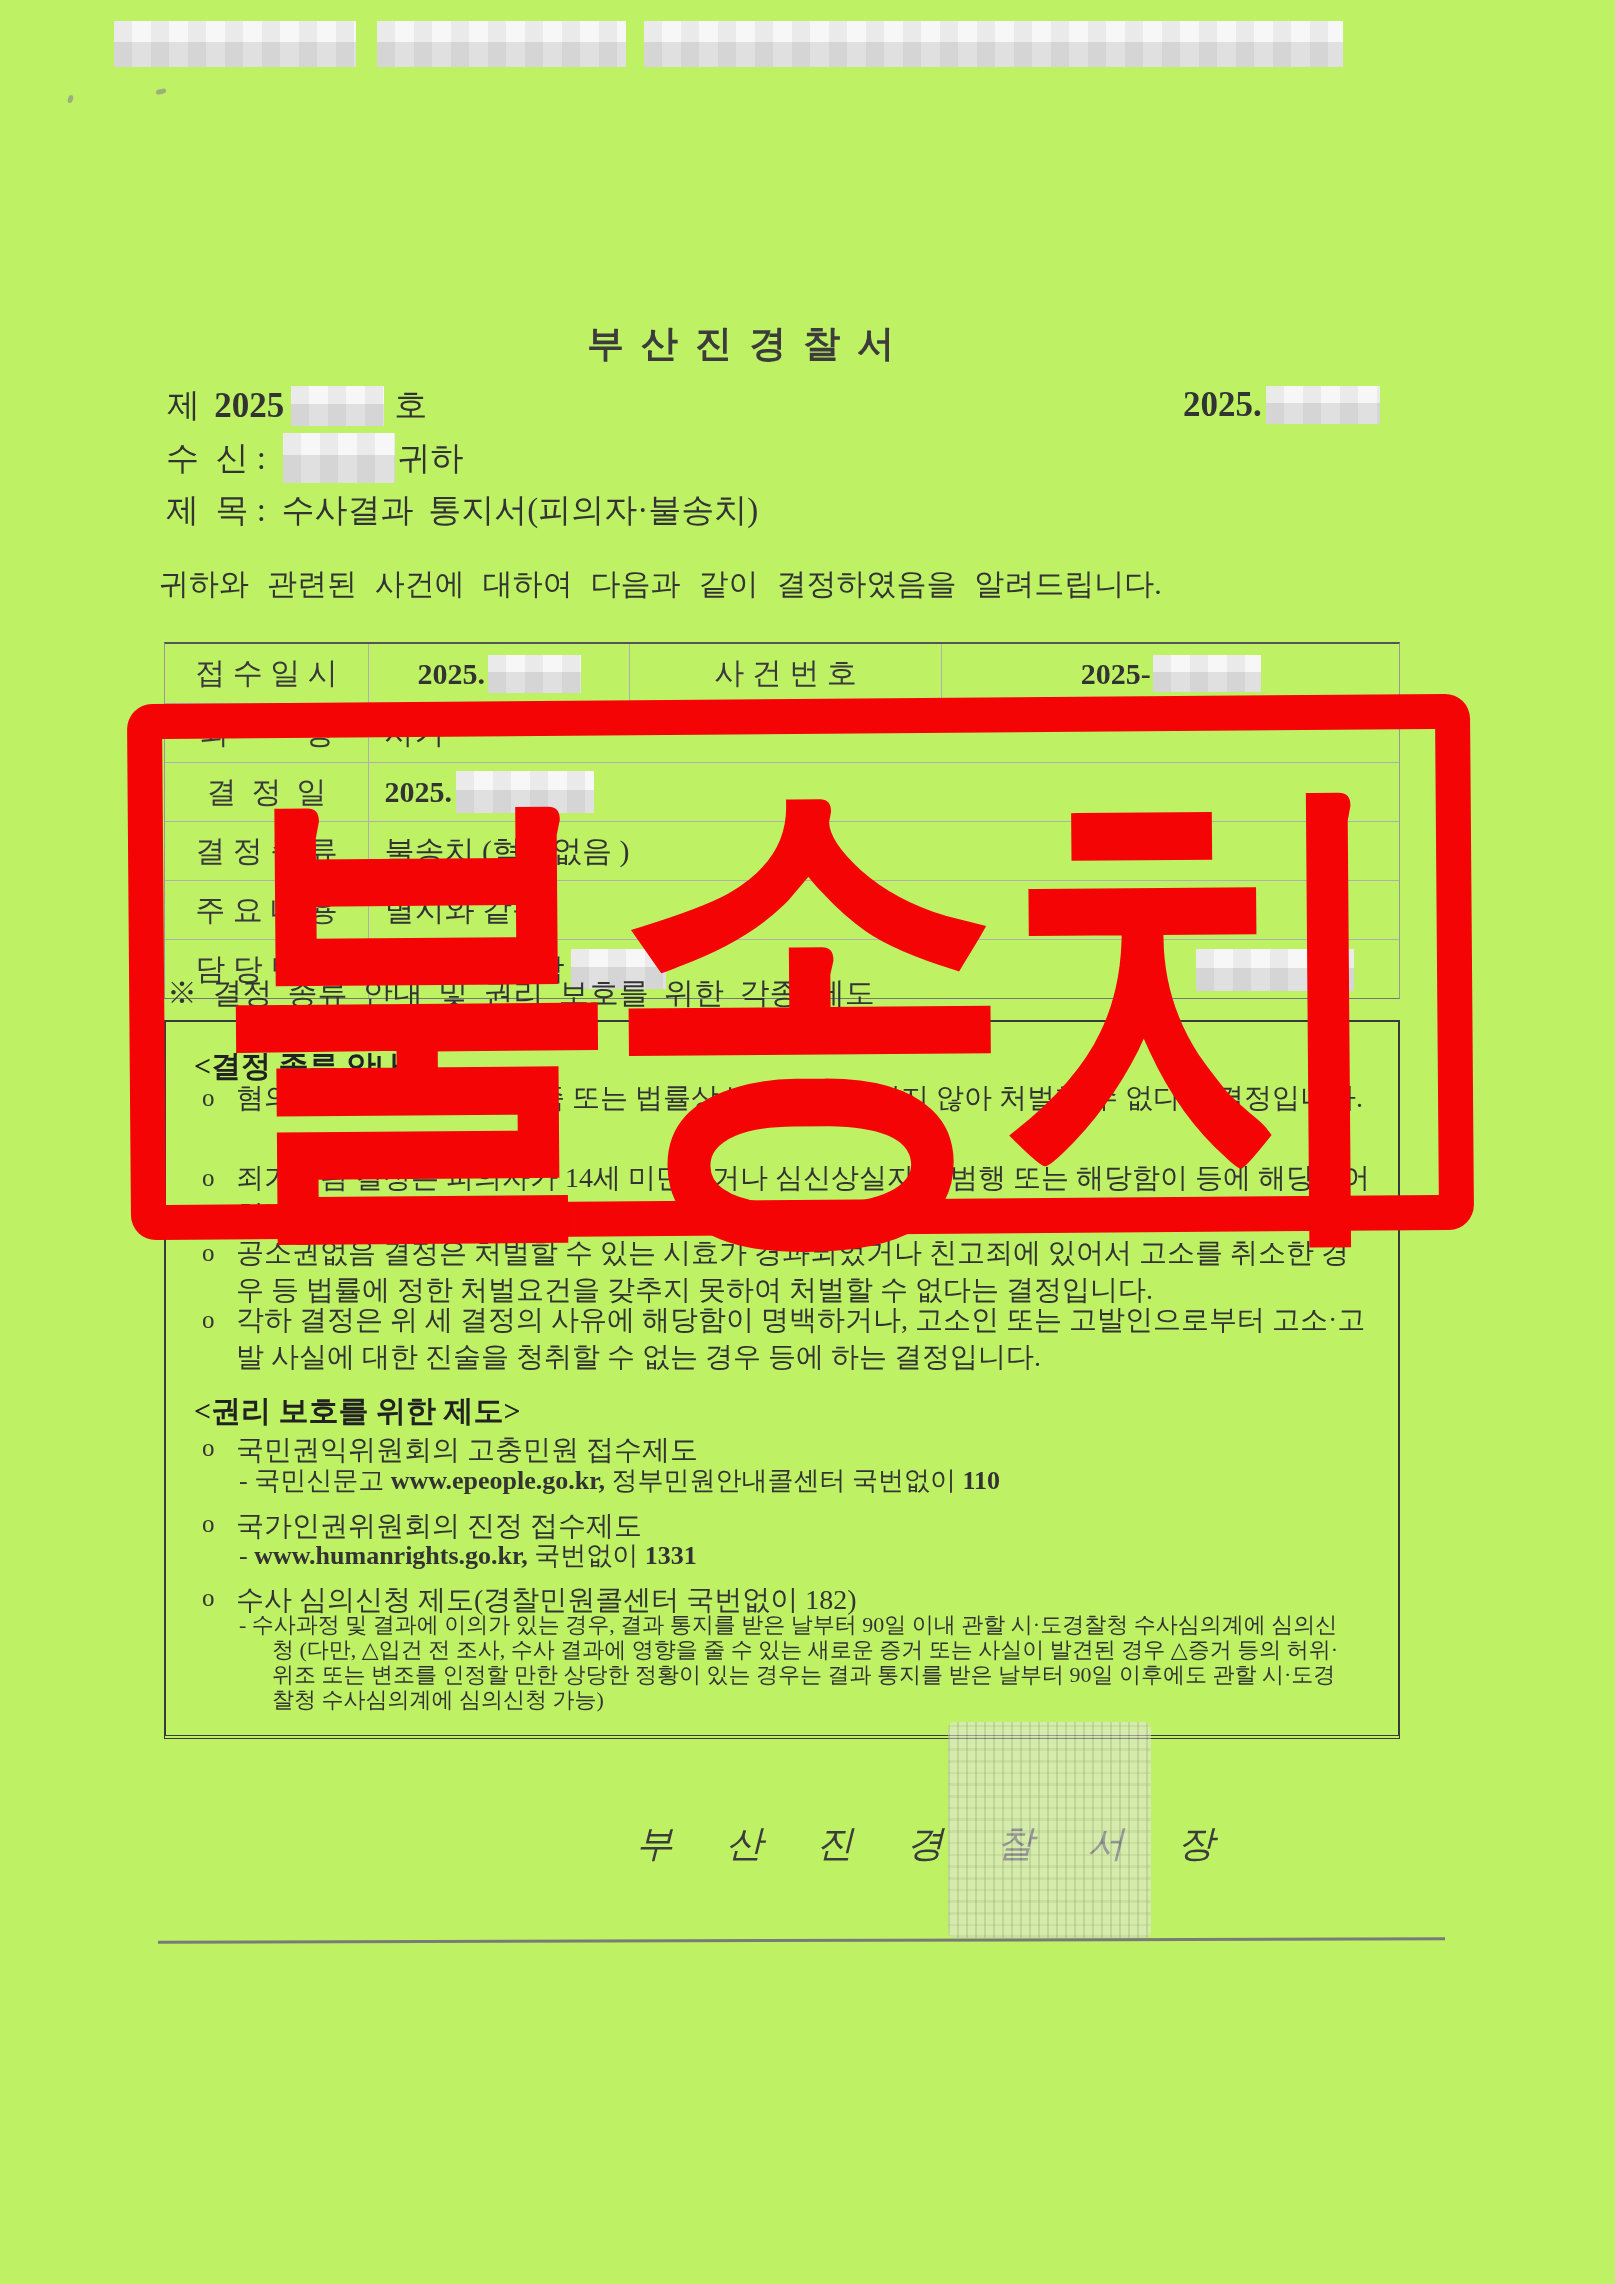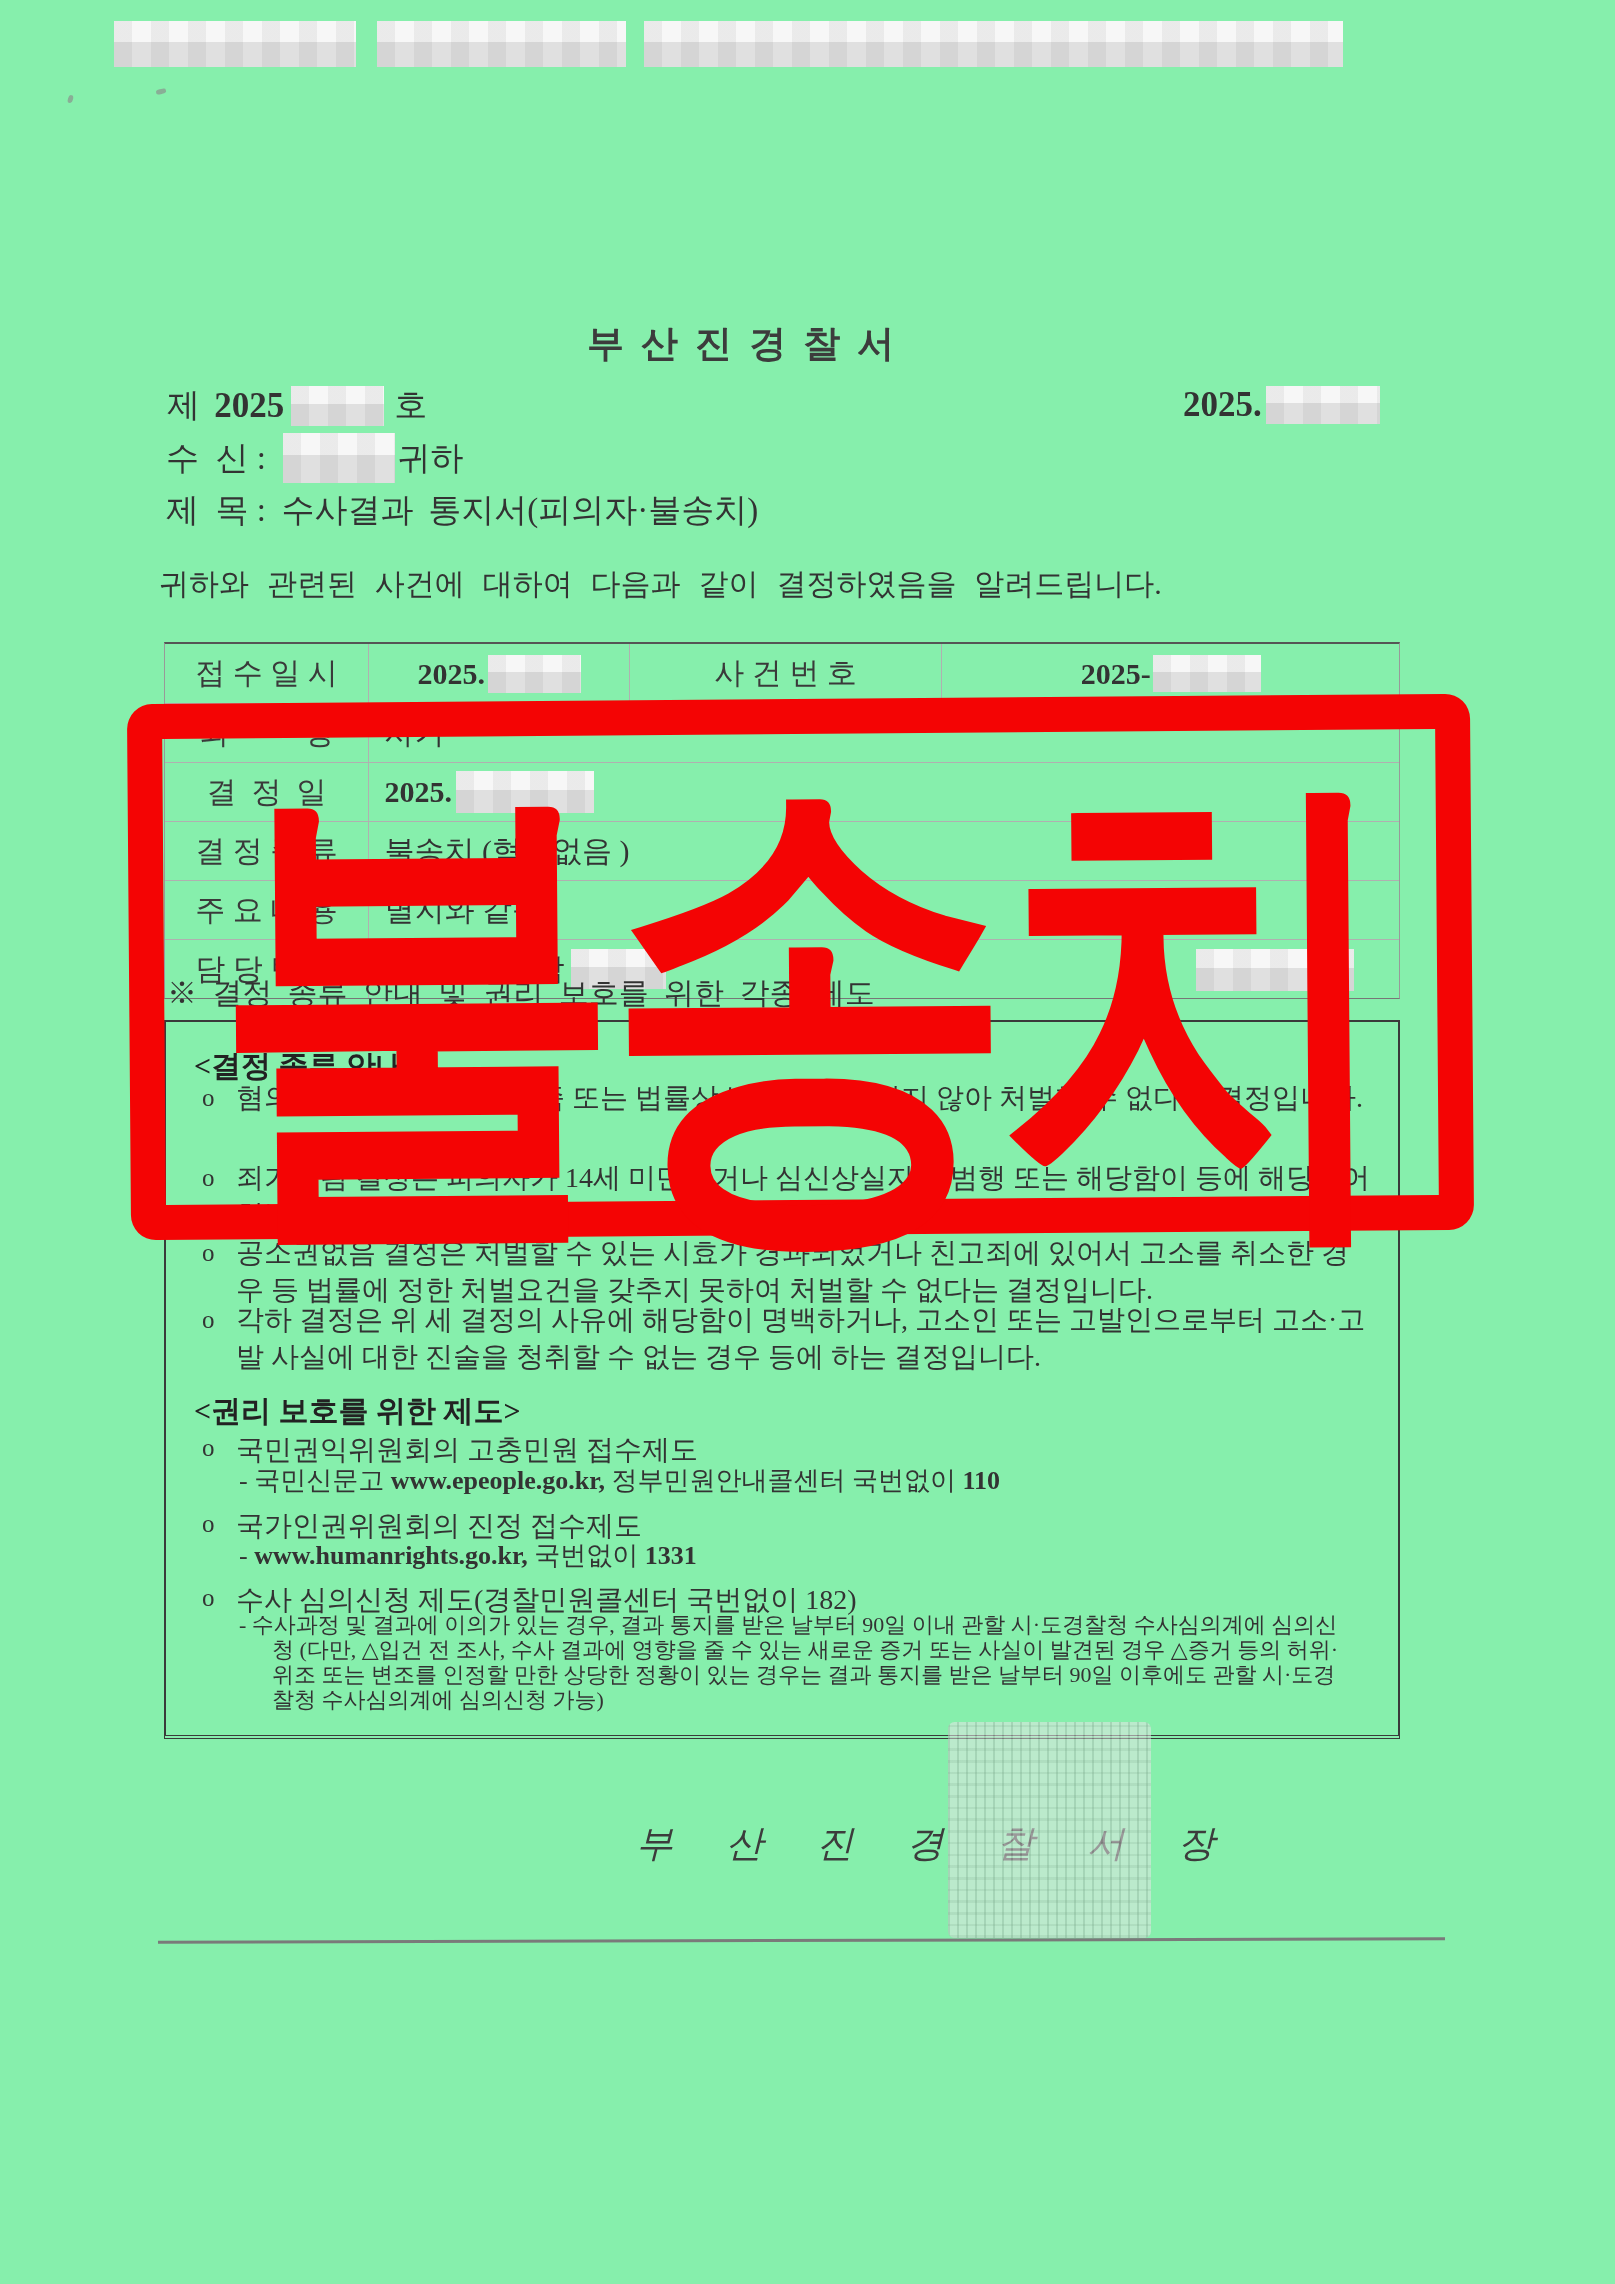--- a/index.html
+++ b/index.html
@@ -1,17 +1,17 @@
 <!DOCTYPE html>
 <html style="font-size:10.4px"><head>
 <meta charset="utf-8">
 <style>
   html,body{margin:0;padding:0;background:#fff;}
   #page{
-    position:relative;width:1616px;height:2284px;background:#86efac;overflow:hidden;
+    position:relative;width:1616px;height:2284px;background:#bef264;overflow:hidden;
     font-family:"Liberation Serif","DejaVu Serif",serif;color:#2b2b2b;
   }
   .abs{position:absolute;}
   .pre{white-space:pre;}
   .serifnum{font-family:"Liberation Serif","DejaVu Serif",serif;font-weight:700;}
 
   
   .mosaic{
     display:inline-block;vertical-align:middle;background-color:#ececec;
     background-image:

